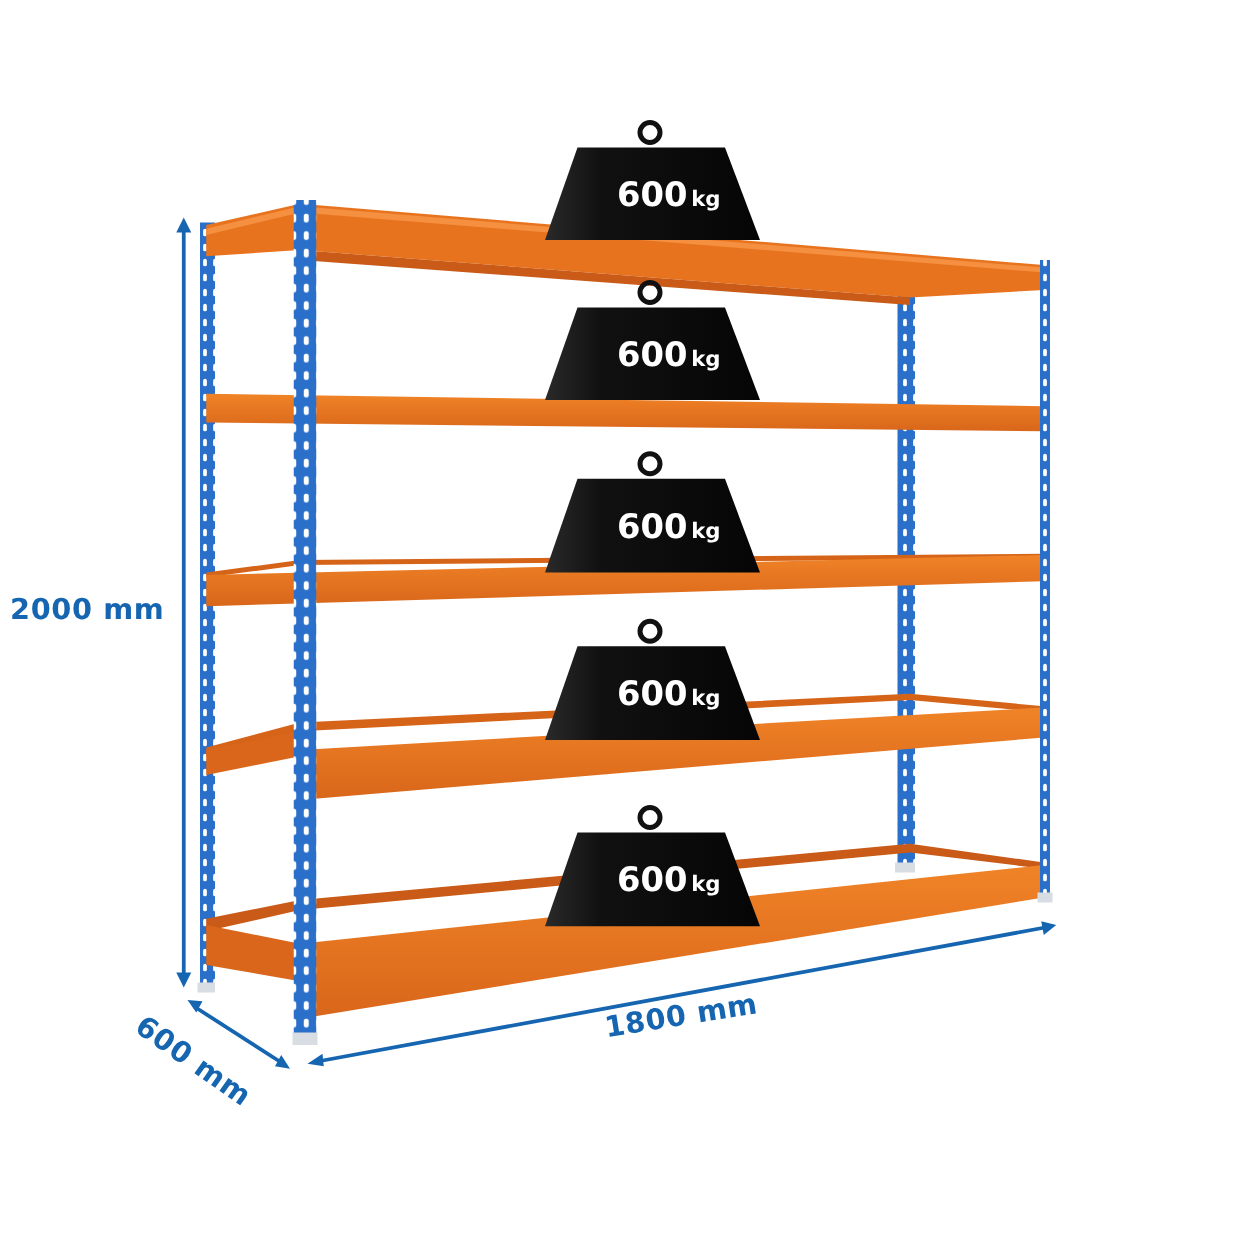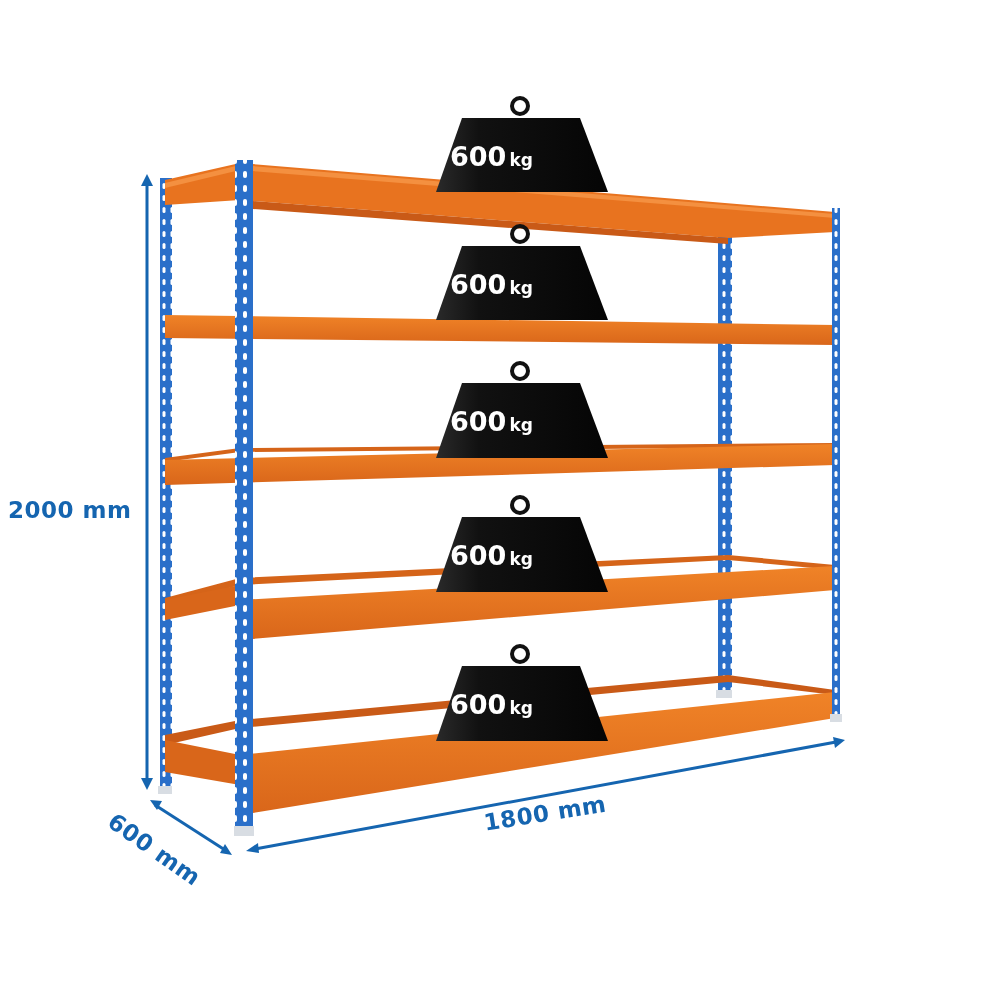--- a/index.html
+++ b/index.html
@@ -1,24 +1,24 @@
 <!DOCTYPE html>
 <html><head>
   <meta charset="utf-8">
   <style>
     html, body { margin: 0; padding: 0; background: #ffffff; }
     body { width: 1000px; height: 1000px; position: relative; overflow: hidden;
            font-family: "DejaVu Sans", sans-serif; }
     #scene { position: absolute; left: 0; top: 0; width: 1000px; height: 1000px; }
     .dim-label { position: absolute; font-family: "DejaVu Sans", sans-serif; font-weight: bold;
                  color: #1565b0; font-size: 23px; white-space: nowrap; letter-spacing: 0.5px; }
-    #dim-height { left: 8px; top: 475px; margin-top: 22px; }
+    #dim-height { left: 8px; top: 475px; }
     #dim-width { left: 482px; top: 810px; transform: rotate(-9deg); transform-origin: left top; }
     #dim-depth { left: 118px; top: 808px; transform: rotate(35deg); transform-origin: left top; }
-    .weight-label { position: absolute; width: 170px; text-align: left; color: #fff;
+    .weight-label { position: absolute; width: 170px; text-align: center; color: #fff;
                     font-family: "DejaVu Sans", sans-serif; font-weight: bold; }
     .weight-label .num { font-size: 27px; }
     .weight-label .unit { font-size: 17px; margin-left: 3px; }
   </style>
 </head>
 <body>
 
 <svg id="scene" viewBox="0 0 1000 1000" xmlns="http://www.w3.org/2000/svg">
   <defs>
     <pattern id="holes" x="0" y="0" width="10" height="14" patternUnits="userSpaceOnUse">

